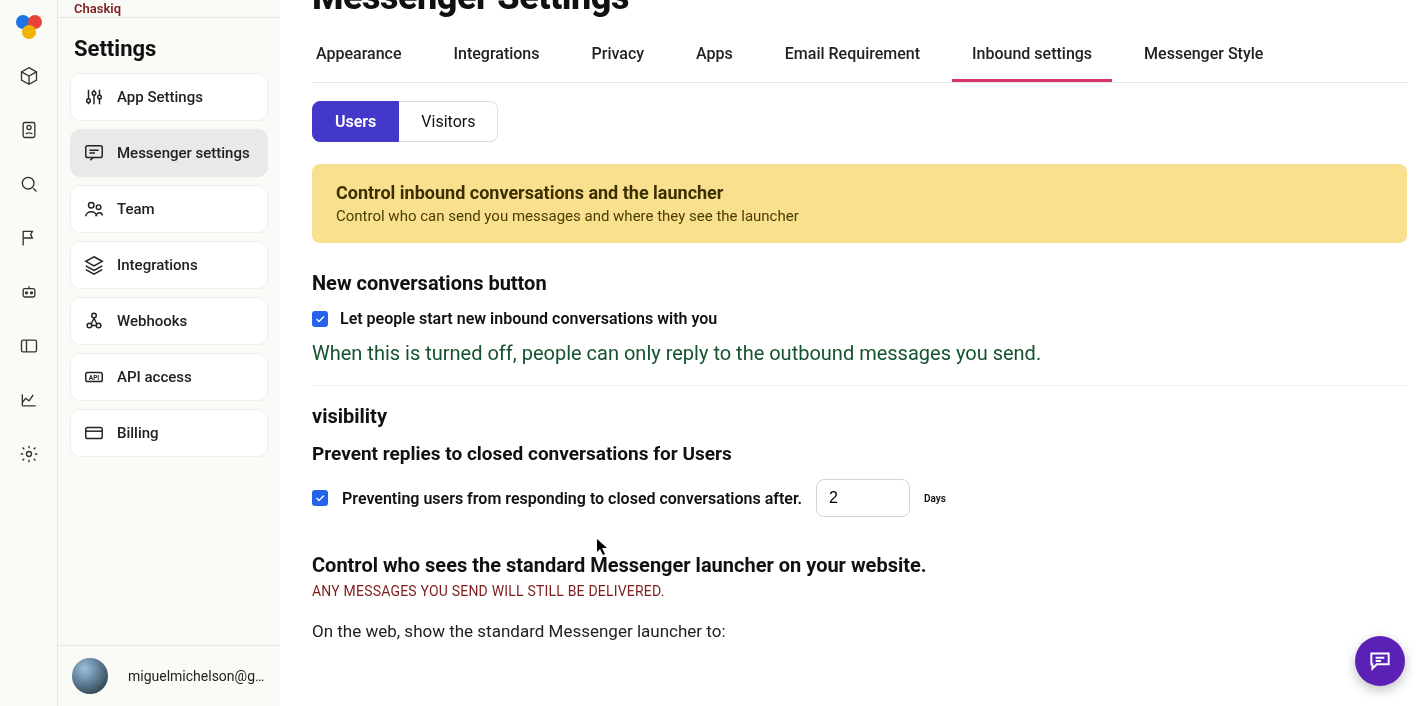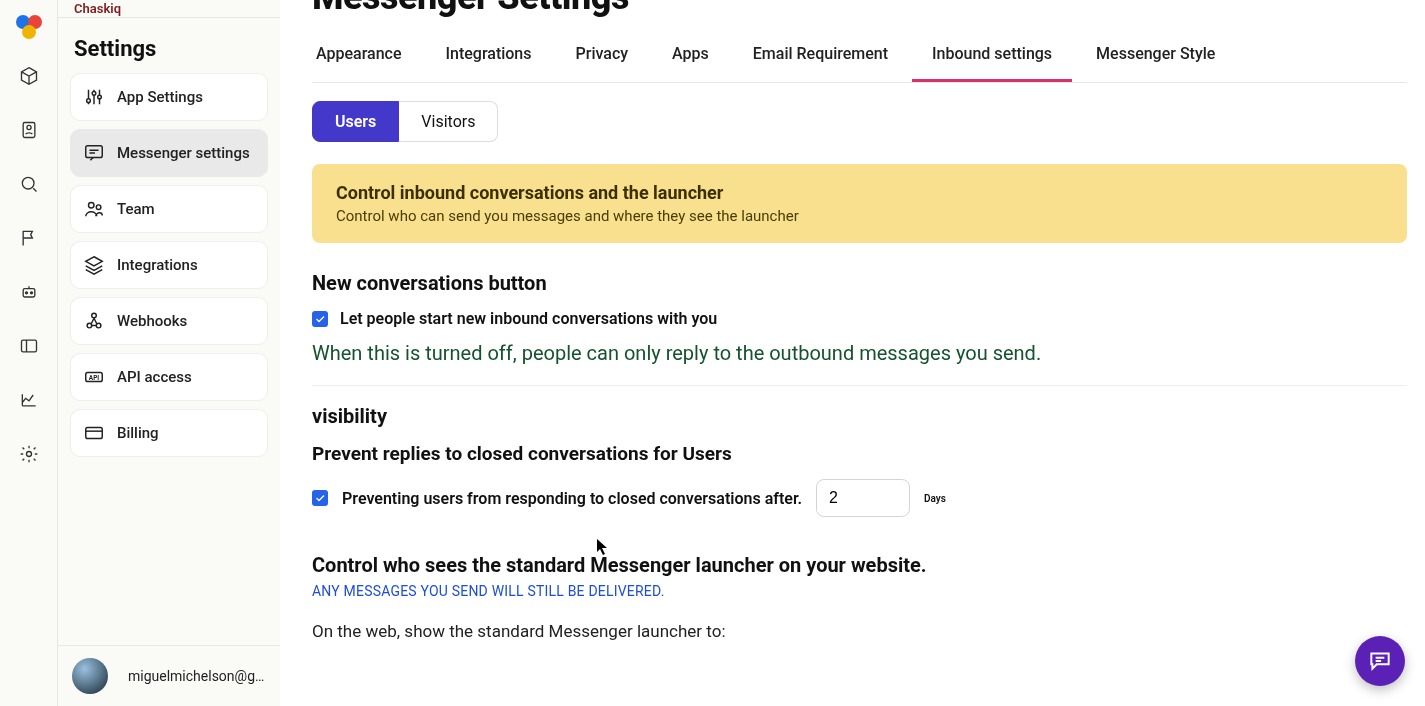--- a/index.html
+++ b/index.html
@@ -23,21 +23,21 @@
     .sidebar-item .ic svg { width:22px; height:22px; stroke:#222; fill:none; stroke-width:1.6; }
     .sidebar-spacer { flex:1; }
     .sidebar-user { display:flex; align-items:center; gap:20px; padding: 12px 14px; border-top:1px solid #e7e6df; font-size:14px; color:#222; }
     .avatar { width:36px; height:36px; border-radius:50%; background: radial-gradient(circle at 35% 30%, #9cc0e0 0%, #5e7c92 45%, #2f4453 80%); flex-shrink:0; }
     .user-email { white-space:nowrap; overflow:hidden; text-overflow:ellipsis; max-width:150px; }
 
     
     .main { flex:1; overflow-y:auto; padding: 0 0 0 32px; background:#fff; position:relative; }
     .page-title { font-size: 36px; font-weight: 800; color:#111; margin-top:-24px; margin-bottom: 8px; letter-spacing: -0.5px; }
 
-    .tabs { display:flex; gap:4px; border-bottom:1px solid #e6e6e6; margin-right:18px; }
+    .tabs { display:flex; gap:12px; border-bottom:1px solid #e6e6e6; margin-right:18px; }
     .tab { padding: 18px 20px 16px 20px; font-size: 16px; font-weight: 500; color:#222; cursor:pointer; border-bottom: 3px solid transparent; }
     .tab:first-child { padding-left: 4px; }
     .tab.active { border-bottom-color: #d6336c; font-weight:500; }
 
     .subtabs { display:flex; margin: 18px 0 22px 0; }
     .subtab { padding: 10px 22px; font-size:16px; border:1px solid #ddd; background:#fff; cursor:pointer; }
     .subtab:first-child { border-radius: 8px 0 0 8px; }
     .subtab:last-child { border-radius: 0 8px 8px 0; border-left:none; }
     .subtab.active { background:#4338ca; color:#fff; border-color:#4338ca; font-weight:600; }
 
@@ -54,21 +54,21 @@
     .check-label { font-size:16px; font-weight:600; color:#111; }
     .help-text { font-size:20px; color:#14532d; margin-bottom: 20px; margin-top: 13px; }
 
     hr.sep { border:none; border-top:1px solid #eee; margin: 8px 18px 18px 0; }
 
     .days-row { display:flex; align-items:center; gap:14px; margin: 14px 0 36px 0; }
     .days-input { width:94px; height:38px; border:1px solid #d1d5db; border-radius:8px; padding: 0 12px; font-size:16px; }
     .days-label { font-size:10px; font-weight:600; }
 
     .launcher-h { font-size:20px; font-weight:700; margin-bottom:6px; }
-    .launcher-sub { font-size:14px; letter-spacing:0.2px; color:#1d4ed8; margin-bottom: 22px; }
+    .launcher-sub { font-size:14px; letter-spacing:0.2px; color:#7f1d1d; margin-bottom: 22px; }
     .launcher-q { font-size:17px; color:#222; }
 
     
     .fab { position: fixed; right: 20px; bottom: 20px; width: 50px; height: 50px; border-radius: 50%; background:#5b21b6; display:flex; align-items:center; justify-content:center; box-shadow: 0 4px 12px rgba(0,0,0,0.25); cursor:pointer; }
     .fab svg { width:26px; height:26px; stroke:#fff; fill:none; stroke-width:1.8; }
 
     
     .cursor { position:absolute; left: 316px; top: 538px; width:14px; height:18px; pointer-events:none; }
     .cursor svg { width:100%; height:100%; }
   </style>

